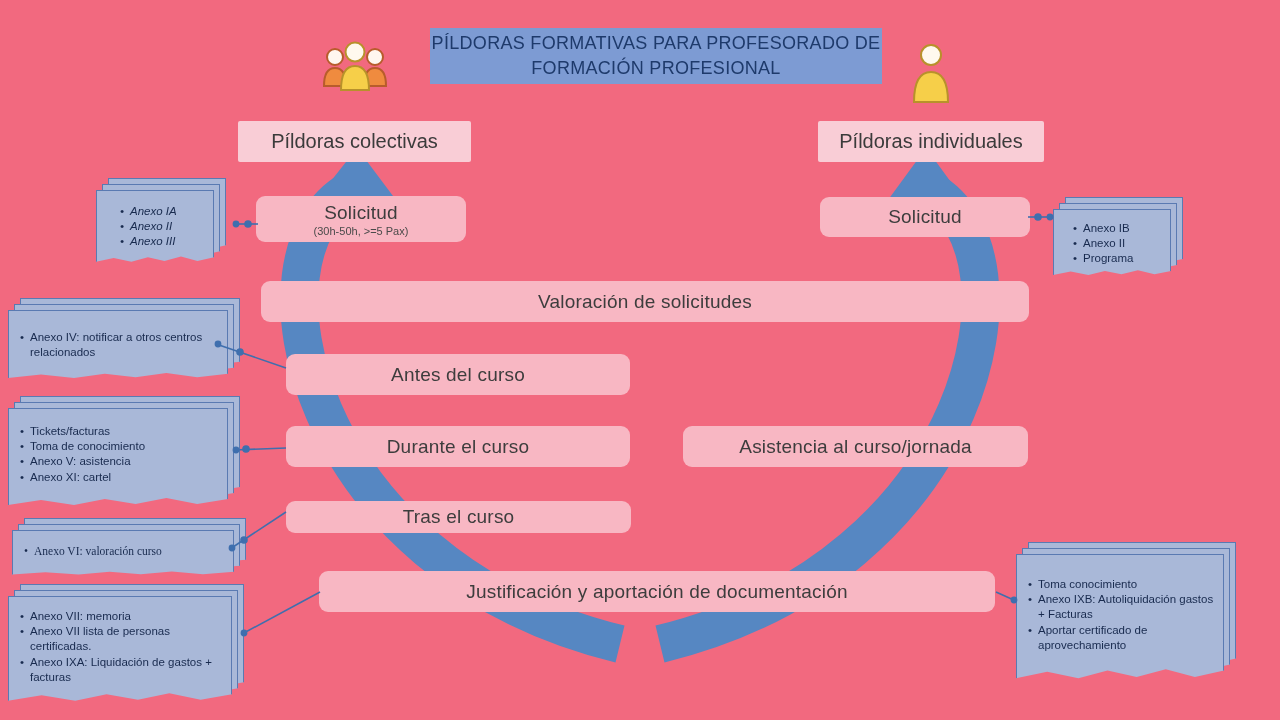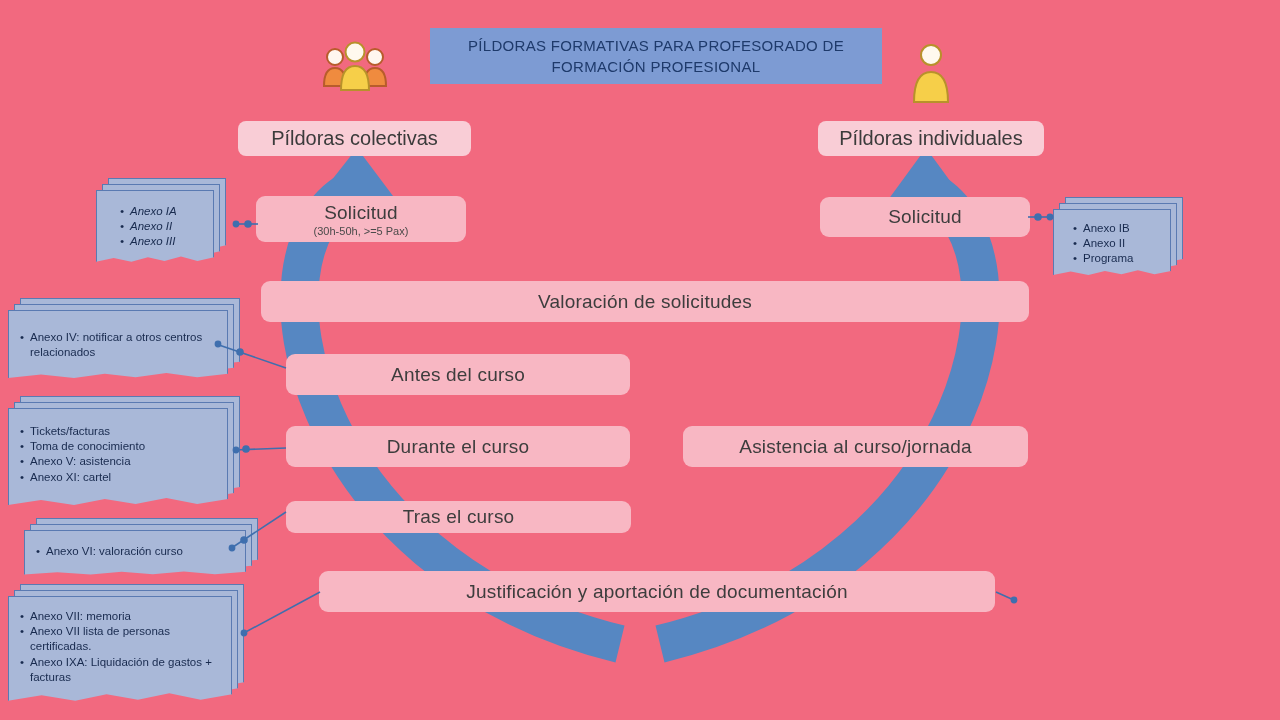--- a/index.html
+++ b/index.html
@@ -14,28 +14,28 @@
 
   .layer { position:absolute; left:0; top:0; pointer-events:none; }
   #cycle-layer { z-index:1; }
   #connector-layer { z-index:6; }
 
   
   .titlebox {
     position:absolute; left:430px; top:28px; width:452px; height:56px;
     background:#7d9bd3; color:#1e3a6b; z-index:4;
     display:flex; flex-direction:column; align-items:center; justify-content:center;
-    text-align:center; font-size:15px; line-height:1.4; letter-spacing:0.3px;
+    text-align:center; font-size:18px; line-height:1.4; letter-spacing:0.3px;
   }
 
   
   .hdr {
-    position:absolute; height:35px; background:#f9cdd6; z-index:4;
+    position:absolute; height:41px; background:#f9cdd6; z-index:4;
     display:flex; align-items:center; justify-content:center;
-    color:#3b3b3b; font-size:20px; border-radius:8px;
+    color:#3b3b3b; font-size:20px; border-radius:2px;
   }
   #hdr-left  { left:238px; top:121px; width:233px; }
   #hdr-right { left:818px; top:121px; width:226px; }
 
   
   .box {
     position:absolute; background:#f8b7c3; border-radius:9px; z-index:4;
     display:flex; flex-direction:column; align-items:center; justify-content:center;
     color:#3d3d3d;
   }
@@ -68,21 +68,21 @@
   .doc-list li::before { content:"\2022"; position:absolute; left:1px; }
 
   #docs-left-top      { left:96px; top:178px; width:130px; height:86px;font-style:italic; }
   #docs-left-top .doc-list { padding-top:13px; padding-left:22px; }
   #docs-right-top     { left:1053px; top:181px; width:130px; height:80px;margin-top:16px; }
   #docs-right-top .doc-list { padding-top:11px; padding-left:18px; }
   #docs-antes         { left:8px;  top:298px; width:232px; height:82px; }
   #docs-antes .doc-list { padding-top:19px; }
   #docs-durante       { left:8px;  top:396px; width:232px; height:112px; }
   #docs-durante .doc-list { padding-top:15px; }
-  #docs-tras          { left:24px;  top:518px; width:234px; height:58px; }
+  #docs-tras          { left:12px;  top:518px; width:234px; height:58px;font-family:Liberation Serif, serif; }
   #docs-tras .doc-list { padding-top:13px; }
   #docs-justif-left   { left:8px;  top:584px; width:236px; height:120px;padding-left:8px; }
   #docs-justif-left .doc-list { padding-top:12px; }
   #docs-justif-right  { left:1016px; top:542px; width:220px; height:140px; }
   #docs-justif-right .doc-list { padding-top:22px; }
 
   
   .icon-wrap { position:absolute; z-index:4; }
   #icon-group  { left:322px; top:36px; }
   #icon-person { left:910px; top:42px; }
@@ -212,20 +212,31 @@
     <div class="page p2"></div>
     <div class="page p1">
       <ul class="doc-list">
         <li>Anexo VII: memoria</li>
         <li>Anexo VII lista de personas certificadas.</li>
         <li>Anexo IXA: Liquidación de gastos + facturas</li>
       </ul>
     </div>
   </div>
 
+  <div class="doc-stack" id="docs-justif-right">
+    <div class="page p3"></div>
+    <div class="page p2"></div>
+    <div class="page p1">
+      <ul class="doc-list">
+        <li>Toma conocimiento</li>
+        <li>Anexo IXB: Autoliquidación gastos + Facturas</li>
+        <li>Aportar certificado de aprovechamiento</li>
+      </ul>
+    </div>
+  </div>
 
   <svg id="connector-layer" class="layer" width="1280" height="720">
     <g stroke="#3f6fae" stroke-width="1.6" fill="#3f6fae">
       <line x1="234" y1="224" x2="258" y2="224"></line>
       <circle cx="236" cy="224" r="2.6"></circle>
         <circle cx="248" cy="224" r="3"></circle>
       <line x1="1028" y1="217" x2="1052" y2="217"></line>
       <circle cx="1050" cy="217" r="2.6"></circle>
         <circle cx="1038" cy="217" r="3"></circle>
       <line x1="216" y1="344" x2="286" y2="368"></line>

